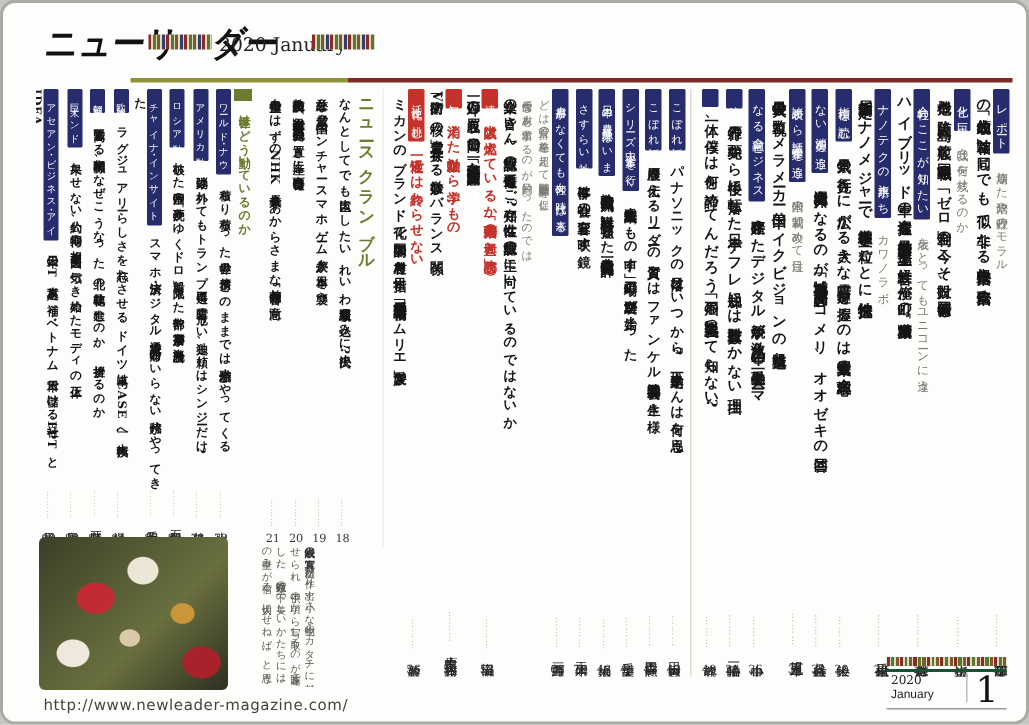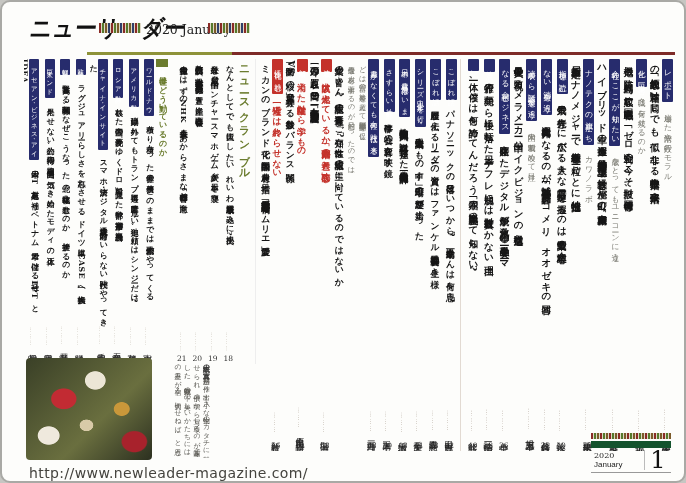--- a/index.html
+++ b/index.html
@@ -58,26 +58,26 @@
       radial-gradient(15px 13px at 76% 50%, #c9973a 0 50%, rgba(0,0,0,0) 56%),
       radial-gradient(19px 16px at 18% 76%, #efe9dd 0 55%, rgba(0,0,0,0) 60%),
       radial-gradient(24px 20px at 86% 82%, #a8222c 0 50%, rgba(0,0,0,0) 56%),
       radial-gradient(13px 11px at 48% 66%, #d8caa8 0 50%, rgba(0,0,0,0) 55%),
       linear-gradient(135deg,#3a4027,#6a6f3f 60%,#2c3020);}
   #covernote{position:absolute;left:154px;top:358px;width:54px;height:98px;writing-mode:vertical-rl;
      font-size:6.8px;line-height:1.4;color:#56554f;overflow:hidden;}
   #covernote .cap{font-weight:bold;color:#333;margin-bottom:3px;}
 
   
-  #url{position:absolute;left:27px;top:463px;font-size:14px;color:#44433e;letter-spacing:.4px;}
+  #url{position:absolute;left:27px;top:463px;font-size:10px;color:#44433e;letter-spacing:.4px;}
   #issue{position:absolute;right:13px;bottom:8px;width:80px;}
   #issue .stripes2{height:6px;margin-bottom:2px;
         background:repeating-linear-gradient(90deg,#8a2b26 0 2px,#ded8c6 2px 3px,#567a2c 3px 5px,
         #ded8c6 5px 6px,#7b5b2a 6px 8px,#ded8c6 8px 9px);}
-  #issue .row{display:flex;align-items:center;border-top:7px solid #14532d;border-bottom:1px solid #999;}
+  #issue .row{display:flex;align-items:flex-start;border-top:2px solid #14532d;border-bottom:1px solid #999;}
   #issue .ym{flex:1;padding:1px 3px;border-right:1px solid #bbb;}
   #issue .y{font-size:8px;color:#222;font-family:"DejaVu Serif",serif;}
   #issue .m{font-size:8px;color:#222;font-family:Liberation Sans, sans-serif;}
   #issue .n{width:26px;text-align:center;font-size:24px;line-height:1;color:#111;
         font-family:"DejaVu Serif",serif;}
 </style>
 </head>
 <body>
 
 <div id="page">

